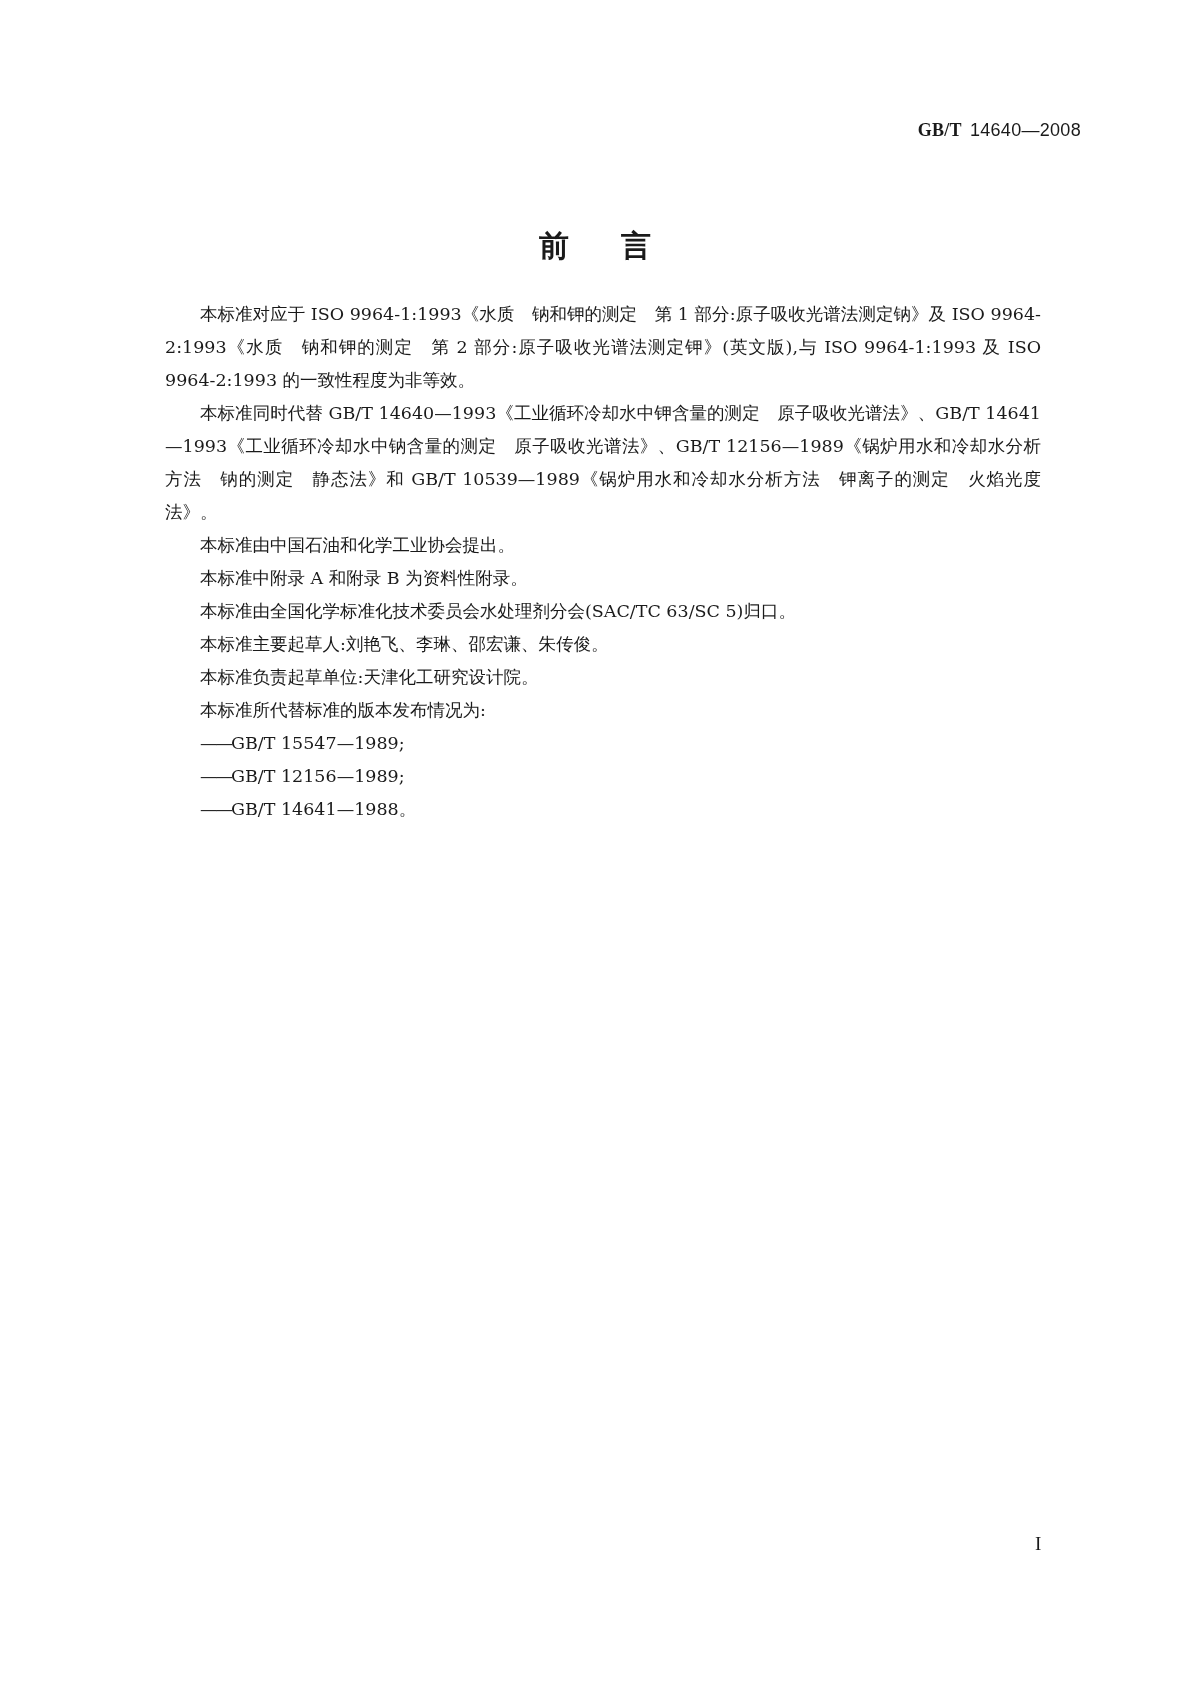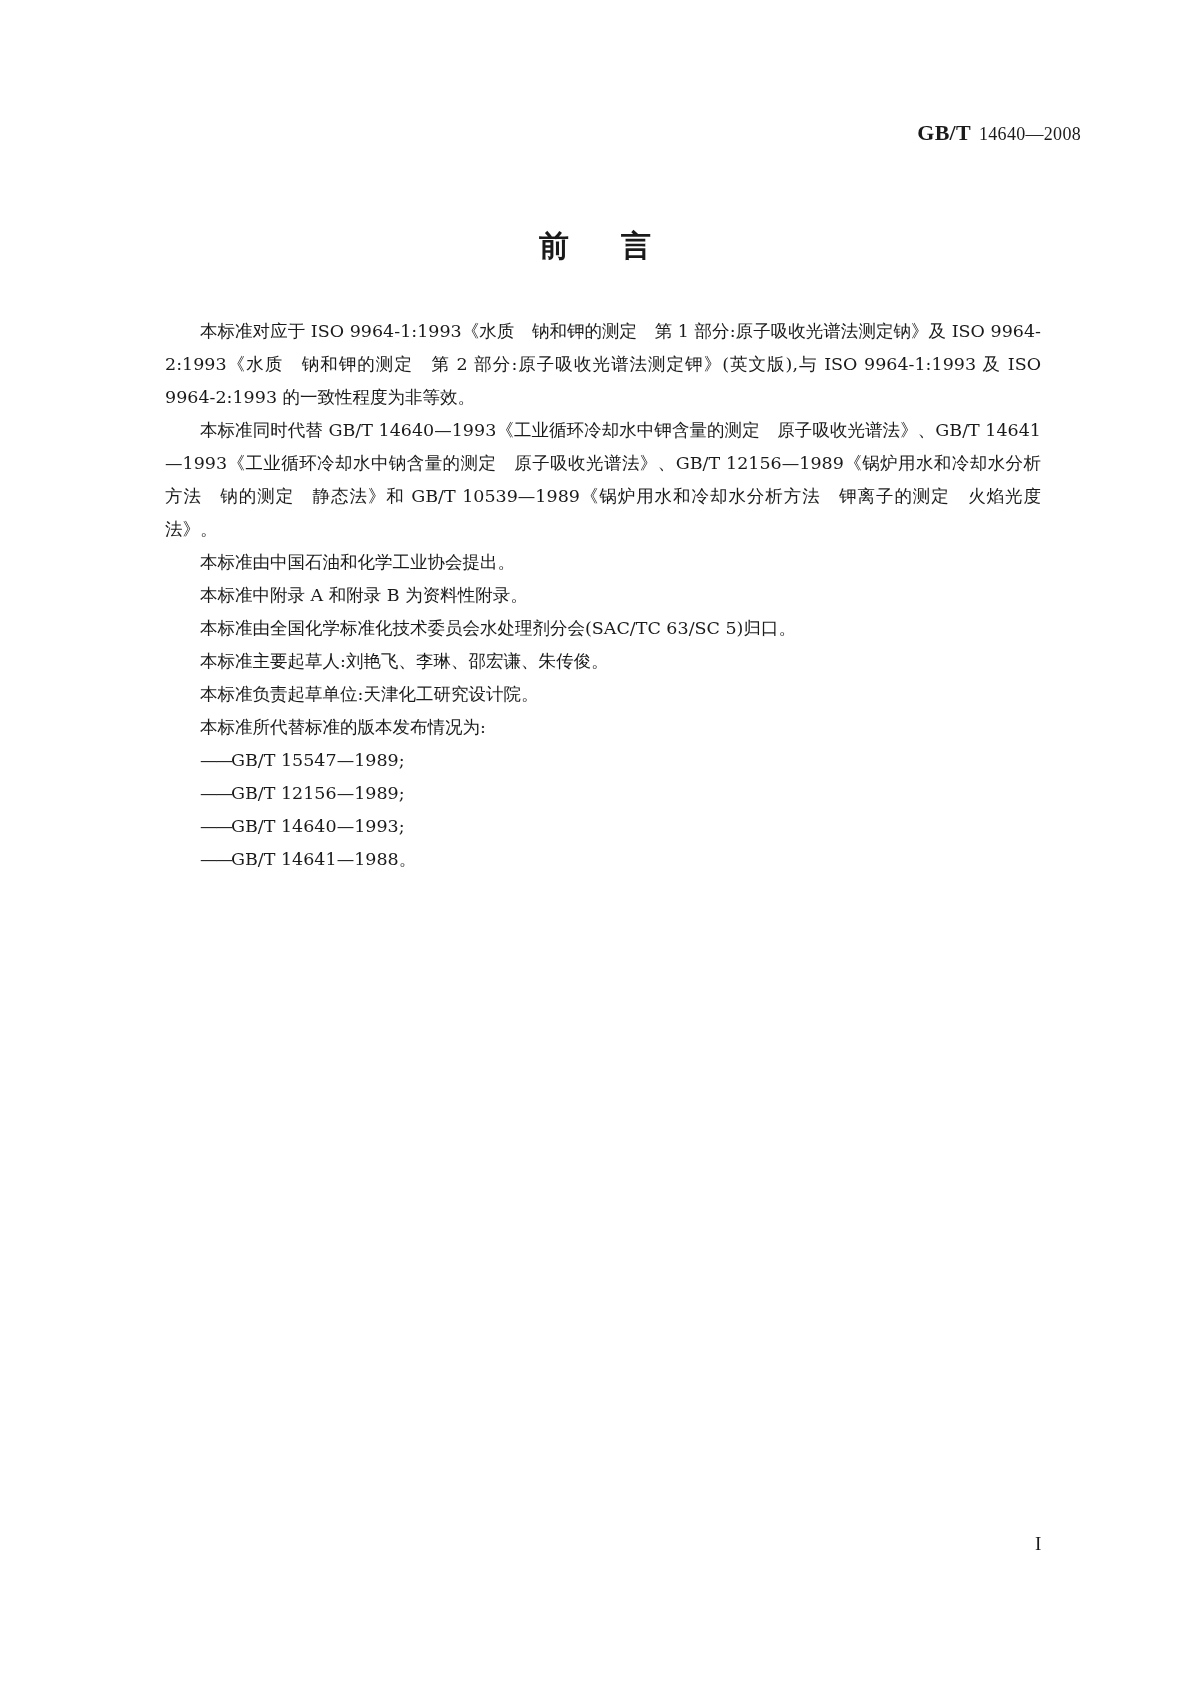--- a/index.html
+++ b/index.html
@@ -5,30 +5,30 @@
     html, body { margin: 0; padding: 0; background: #ffffff; }
     body {
       width: 1191px; height: 1684px; position: relative; overflow: hidden;
       font-family: "DejaVu Serif", "Liberation Serif", serif;
       color: #1a1a1a;
     }
     .header-code {
       position: absolute; top: 120px; right: 110px;
       font-size: 17px; letter-spacing: 0.3px;
     }
-    .header-code .gbt { font-family: "Liberation Serif", serif; font-weight: bold; font-size: 22px; margin-left: 28px; }
-    .header-code .num { font-family: Liberation Serif, serif; font-size: 18px; margin-left: 8px; }
+    .header-code .gbt { font-family: "Liberation Serif", serif; font-weight: bold; font-size: 18px; margin-left: 28px; }
+    .header-code .num { font-family: Liberation Sans, sans-serif; font-size: 18px; margin-left: 8px; }
     .title {
       position: absolute; top: 226px; left: 0; width: 1190px; text-align: center;
       font-family: "DejaVu Sans", sans-serif; font-weight: bold; font-size: 30px;
       letter-spacing: 52px; text-indent: 52px;
     }
     .body-text {
       position: absolute; top: 298px; left: 165px; width: 876px;
-      font-size: 17.5px; line-height: 33px; margin-top: 17px;
+      font-size: 17.5px; line-height: 33px;
     }
     .para { margin: 0; text-indent: 35px; text-align: justify; text-align-last: left; }
     .list-item { margin: 0; padding-left: 35px; }
     .list-item .dash { letter-spacing: -2px; }
     .page-number {
       position: absolute; top: 1533px; left: 1035px;
       font-family: "Liberation Serif", serif; font-size: 19px;
     }
   </style>
 </head>
@@ -50,20 +50,17 @@
   <p class="para">本标准负责起草单位:天津化工研究设计院。</p>
   <p class="para">本标准所代替标准的版本发布情况为:</p>
 
   <div class="list-item">
     <span class="dash">——</span><span>GB/T 15547—1989;</span>
   </div>
   <div class="list-item">
     <span class="dash">——</span><span>GB/T 12156—1989;</span>
   </div>
   <div class="list-item">
-    <span class="dash">——</span><span>GB/T 14640—1993;</span>
-  </div>
-  <div class="list-item">
     <span class="dash">——</span><span>GB/T 14641—1988。</span>
   </div>
 </div>
 
 <div class="page-number">I</div>
 
 </body></html>

